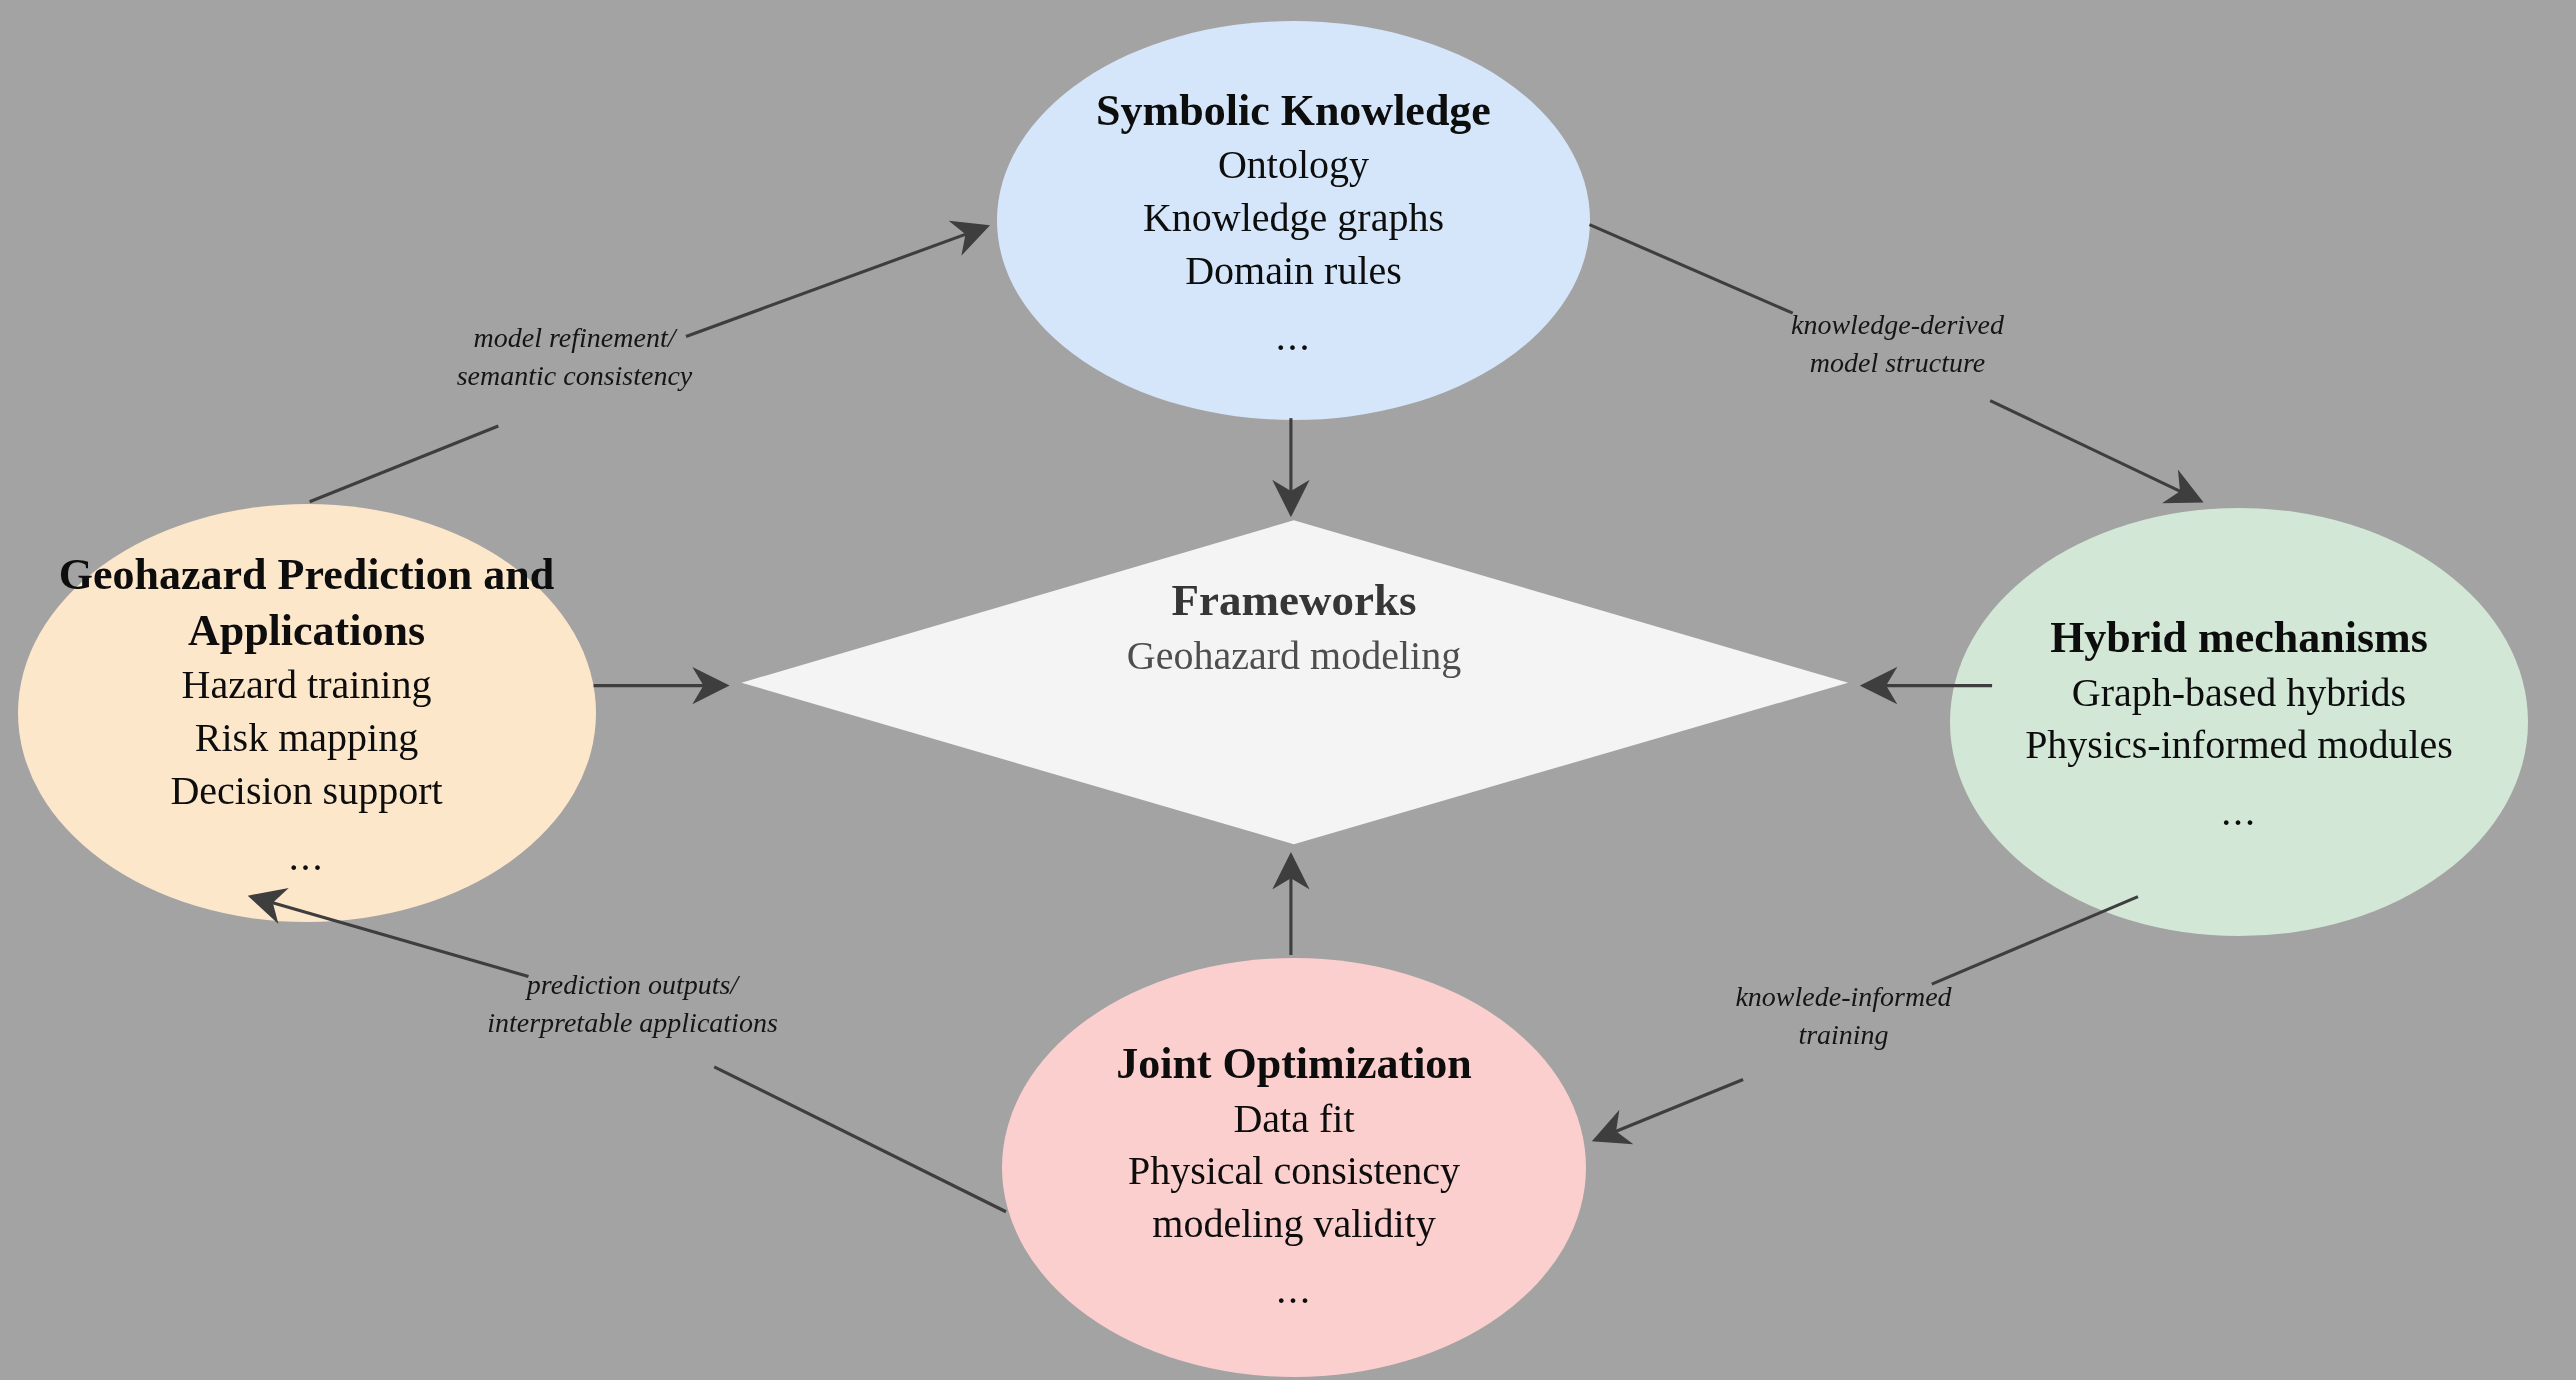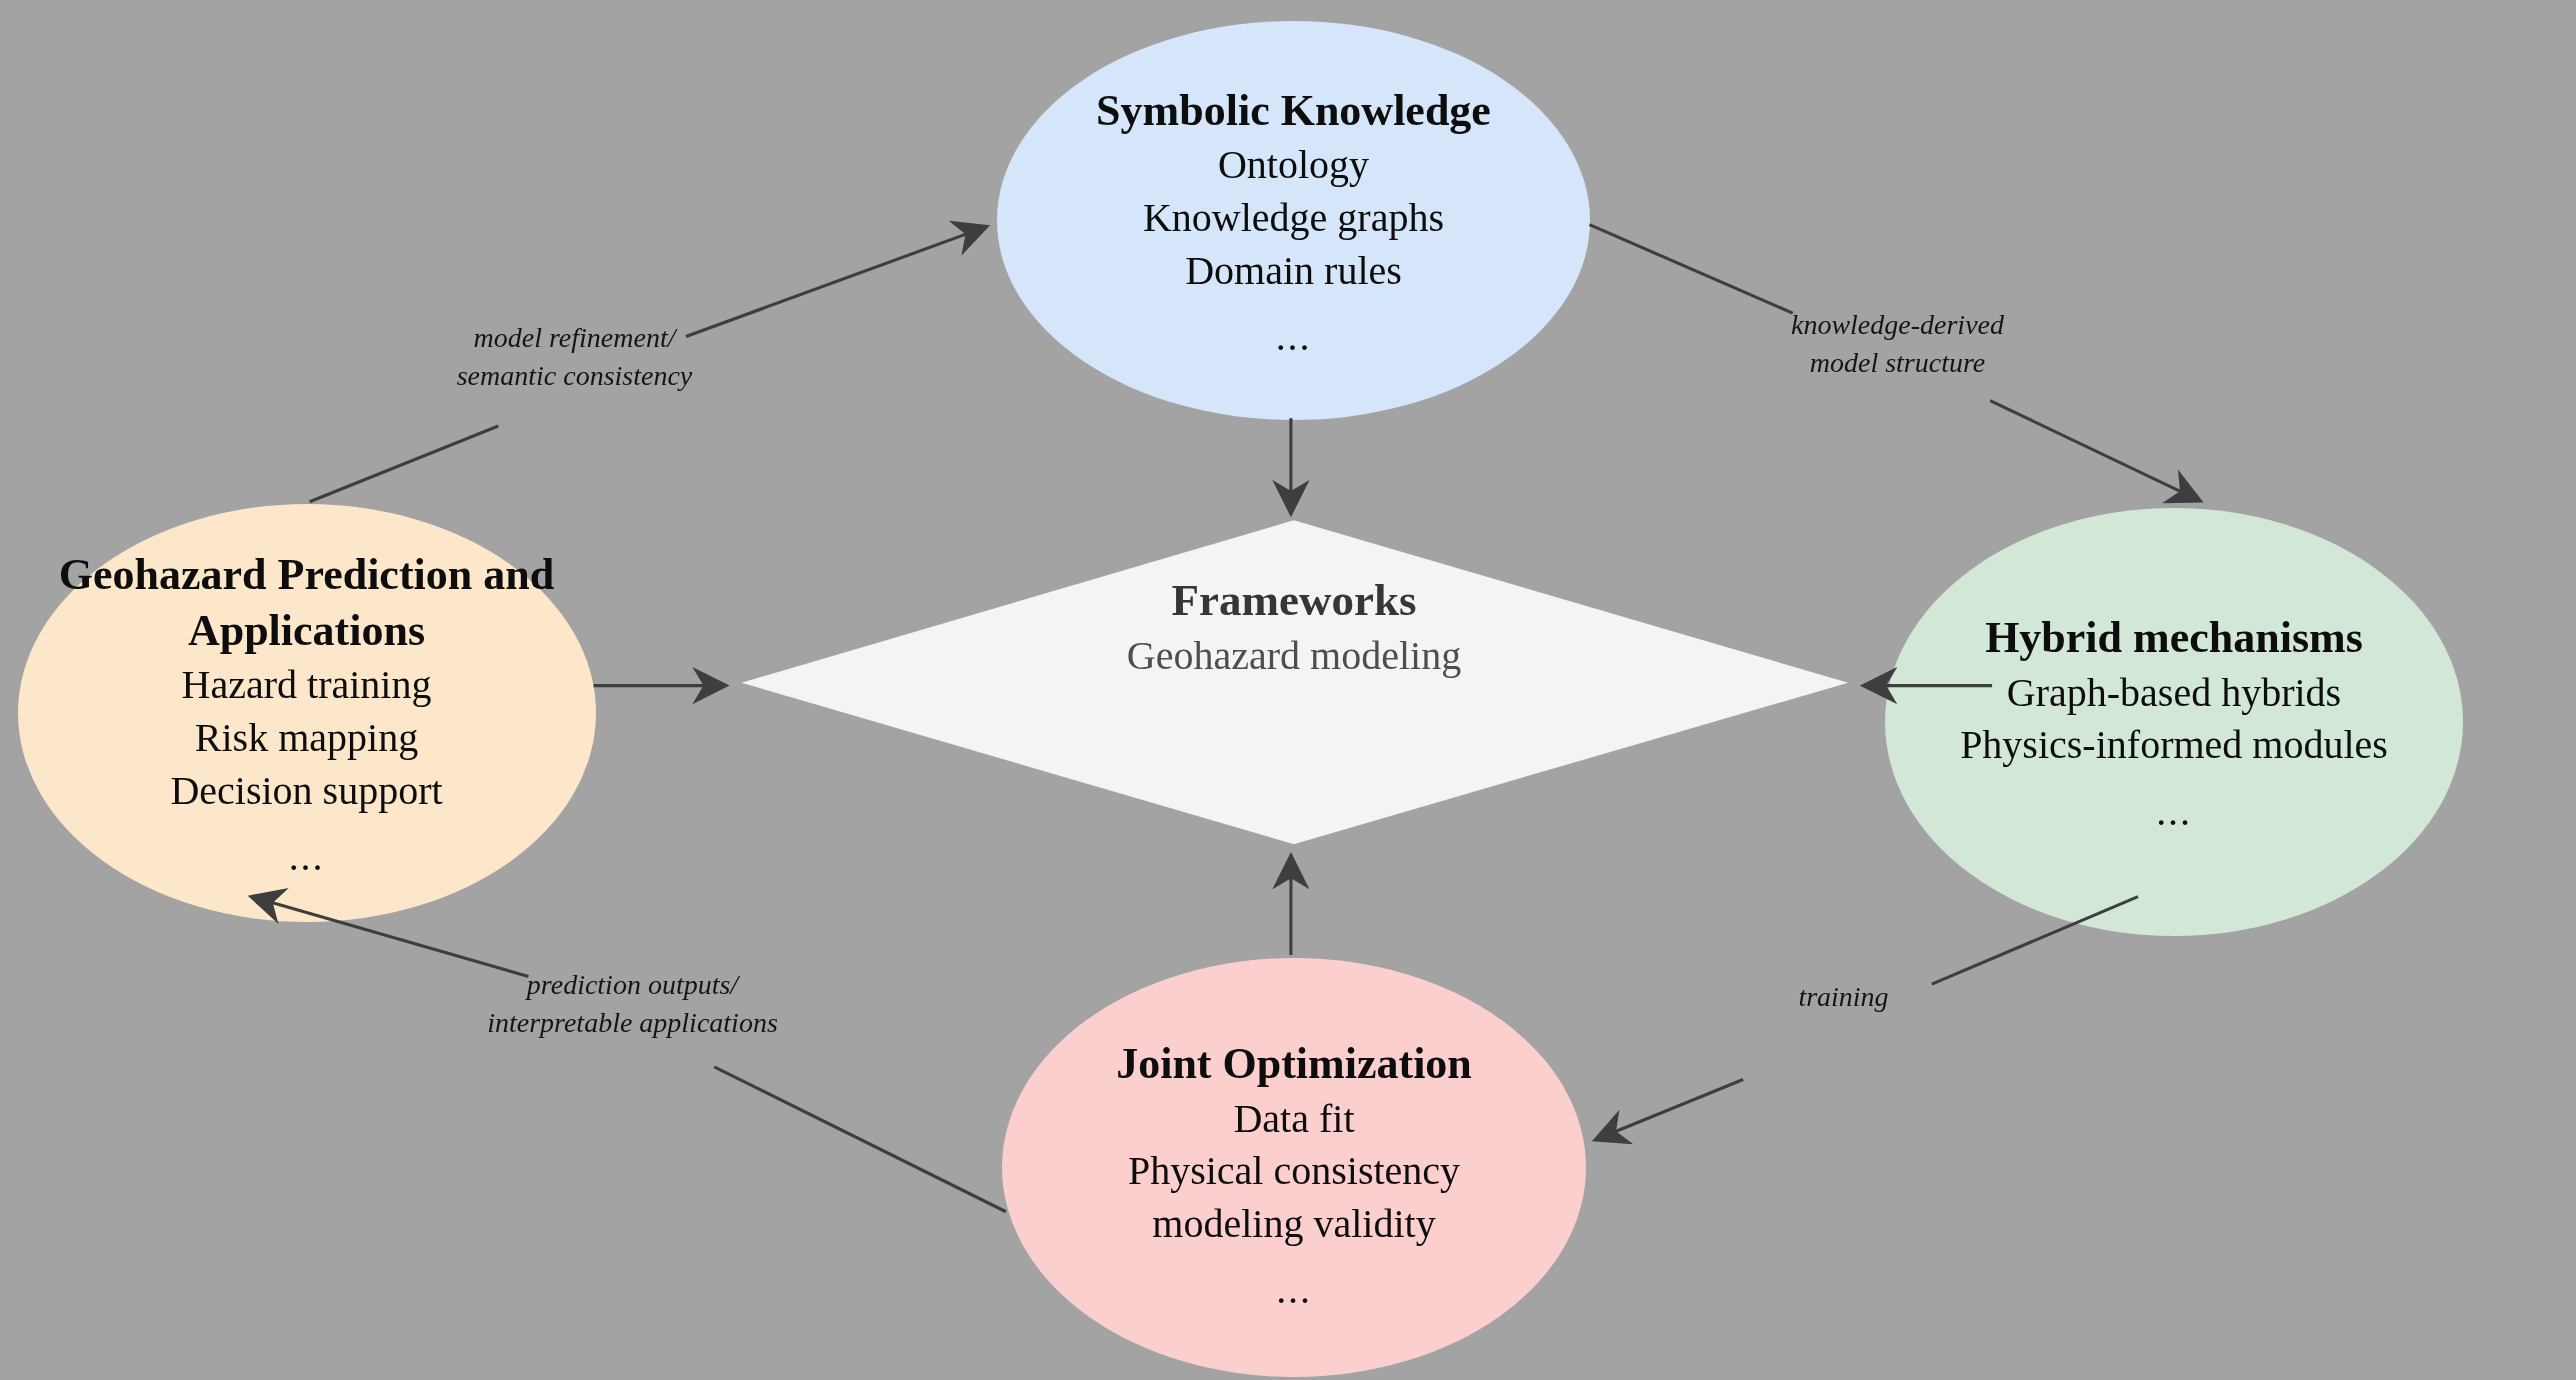--- a/index.html
+++ b/index.html
@@ -73,21 +73,21 @@
     color:#151515;
   }
   .edge-label div{white-space:nowrap;}
   .lbl-model-refinement{left:263px;top:319px;}
   .lbl-knowledge-derived{left:1586px;top:306px;}
   .lbl-prediction-outputs{left:321px;top:966px;}
   .lbl-knowledge-informed{left:1532px;top:978px;}
 
   .node-symbolic{left:997px;top:21.4px;width:593px;height:399px;}
   .node-geohazard{left:17.5px;top:504px;width:578px;height:418px;}
-  .node-hybrid{left:1885px;top:508px;width:578px;height:428px;}
+  .node-hybrid{left:1950px;top:508px;width:578px;height:428px;}
   .node-joint{left:1002px;top:958px;width:584px;height:419px;padding-top:13.6px;box-sizing:border-box;}
 </style>
 </head>
 <body>
 
 <div class="canvas">
 
   <div class="ellipse node-symbolic" style="background-color: rgb(213, 230, 250);">
     <div class="node-title">Symbolic Knowledge</div>
     <div class="node-line">Ontology</div>
@@ -164,17 +164,18 @@
     <div>knowledge-derived</div>
     <div>model structure</div>
   </div>
 
   <div class="edge-label lbl-prediction-outputs">
     <div>prediction outputs/</div>
     <div>interpretable applications</div>
   </div>
 
   <div class="edge-label lbl-knowledge-informed">
+    <div>knowlede-informed</div>
     <div>training</div>
   </div>
 
 </div>
 
 
 </body></html>

